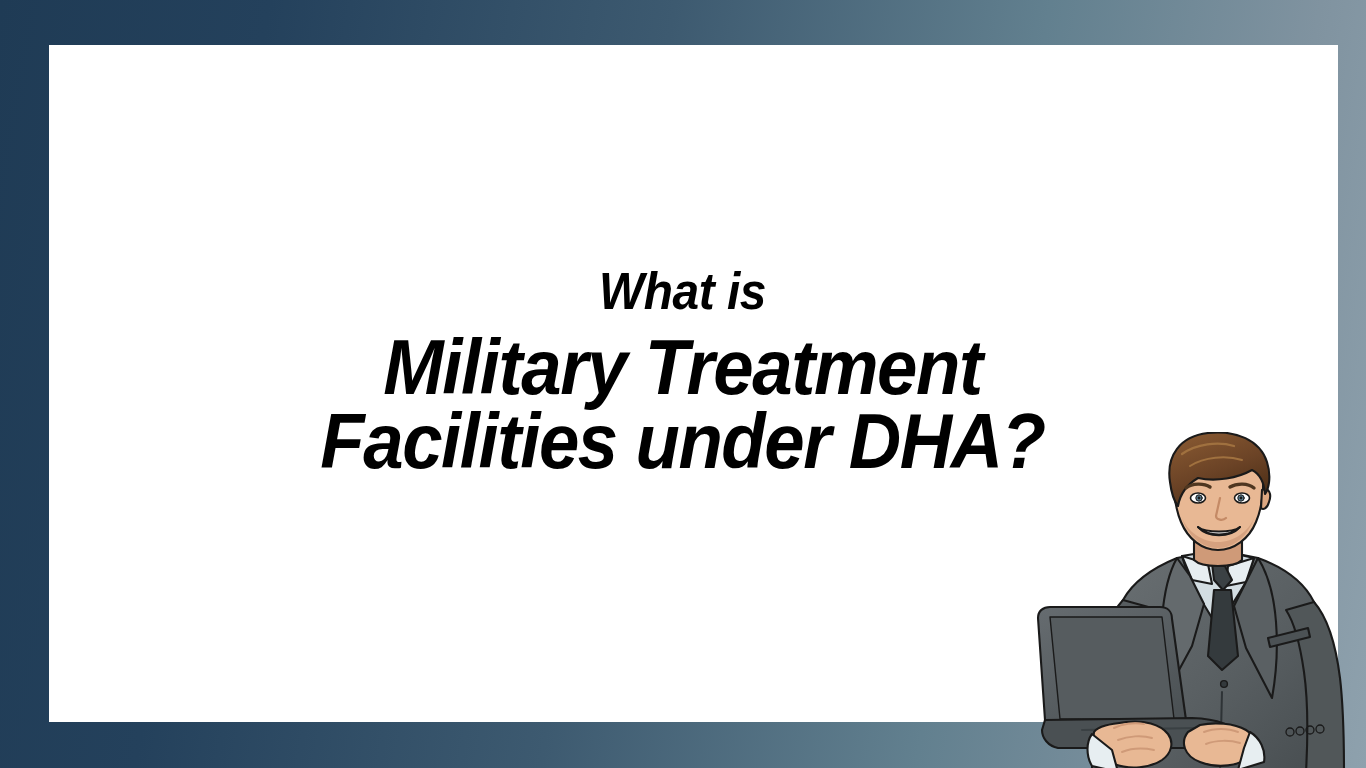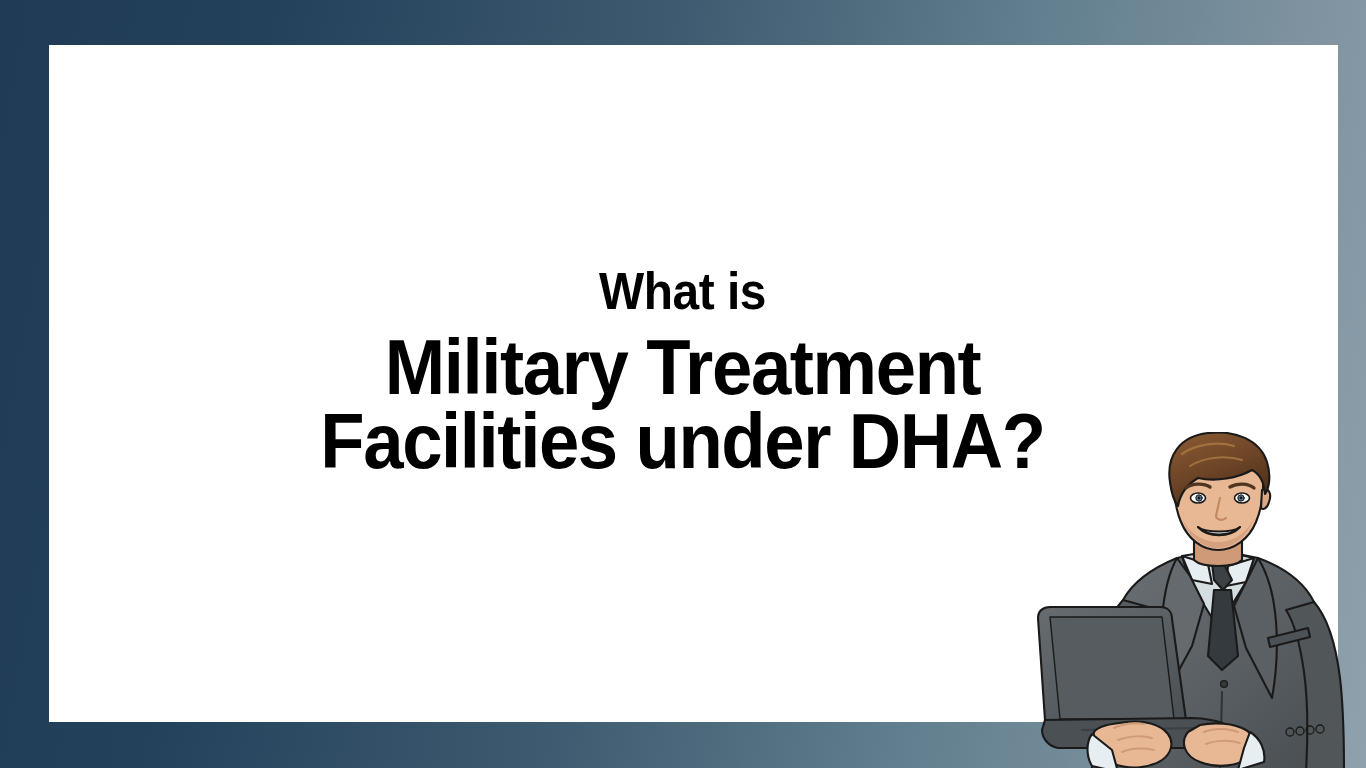--- a/index.html
+++ b/index.html
@@ -24,20 +24,21 @@
   }
 
   
   #content-panel {
     position: absolute;
     left: 49px;
     top: 45px;
     width: 1289px;
     height: 677px;
     background: #ffffff;
+    font-style: italic;
   }
 
   
   #headline-block {
     position: absolute;
     left: 0;
     top: 0;
     width: 1267px;
     text-align: center;
     color: #000000;

